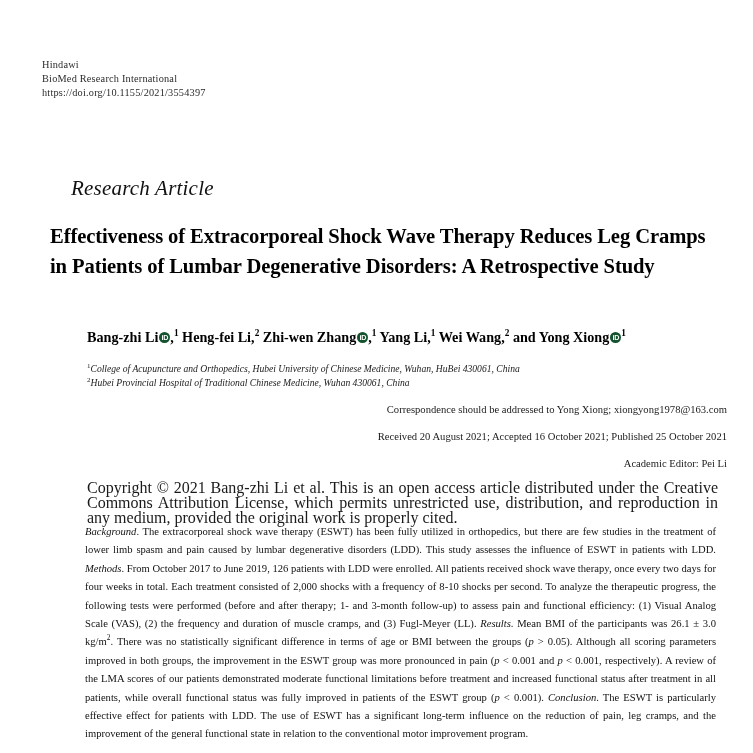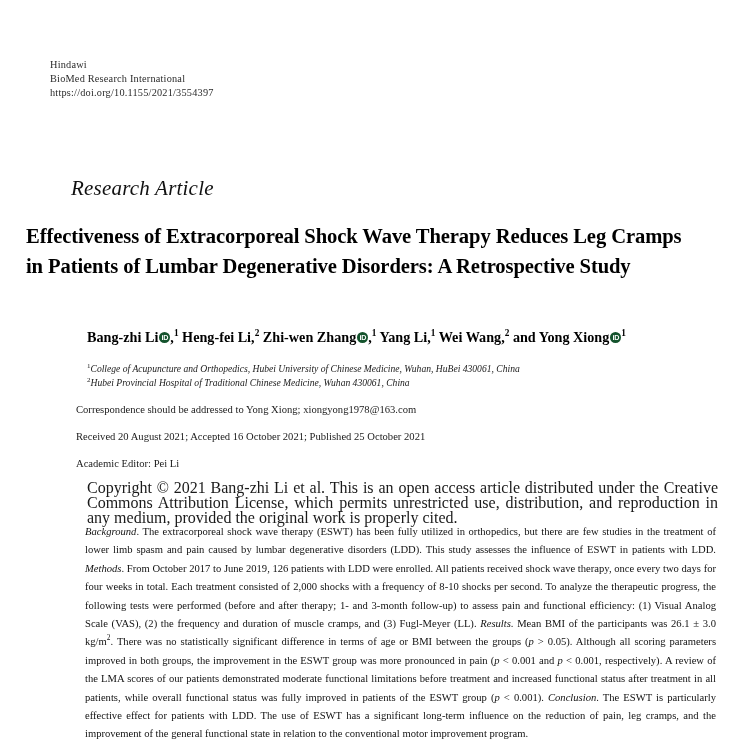--- a/index.html
+++ b/index.html
@@ -25,39 +25,39 @@
   
   .masthead {
     position: absolute;
     left: 42px;
     top: 58px;
     font-size: 10.3px;
     line-height: 14.2px;
     color: #2b2b2b;
     letter-spacing: 0.02em;
   }
-  .masthead div { white-space: nowrap; margin-left: 8px; }
+  .masthead div { white-space: nowrap; }
 
   
   .article-type {
     position: absolute;
     left: 42px;
     top: 176px;
     font-size: 21px;
     font-style: italic;
     font-weight: 400;
     color: #111111;
     letter-spacing: 0.01em;
     margin-left: 29px;
   }
 
   
   .title {
     position: absolute;
-    left: 26px;
+    left: 50px;
     top: 207px;
     width: 672px;
     font-size: 20.6px;
     font-weight: bold;
     line-height: 30px;
     color: #000000;
     letter-spacing: -0.1px;
   }
 
   
@@ -115,25 +115,26 @@
   .affiliations sup {
     font-size: 7px;
     font-style: normal;
     vertical-align: super;
     line-height: 0;
   }
 
   
   .meta {
     position: absolute;
-    left: 76px;
+    left: 87px;
     width: 640px;
     font-size: 10.6px;
     line-height: 15px;
     color: #1a1a1a;
+    text-align: right;
   }
   .meta.correspondence { top: 402px; }
   .meta.dates { top: 429px; }
   .meta.editor { top: 456px; }
 
   
   .copyright {
     position: absolute;
     left: 87px;
     top: 480px;

